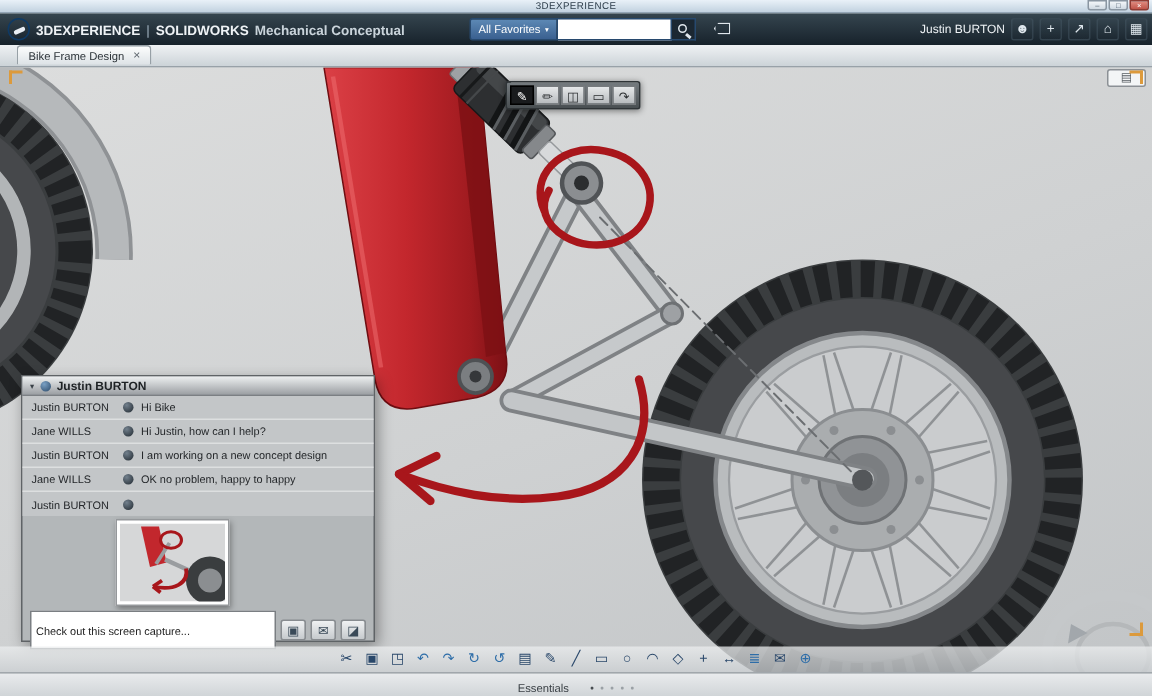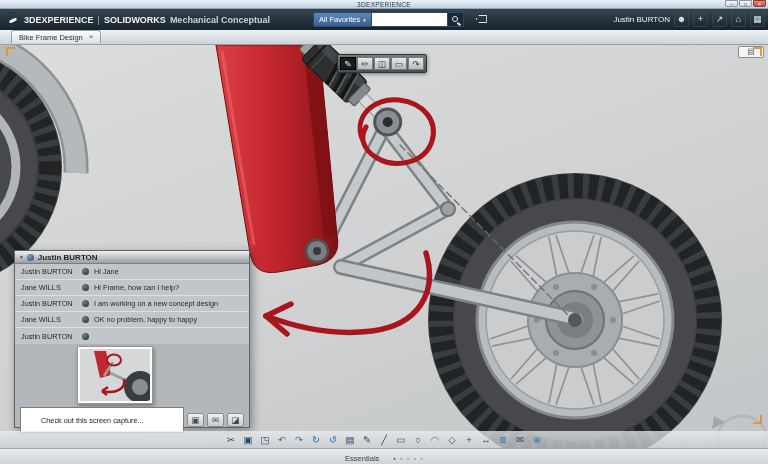--- a/index.html
+++ b/index.html
@@ -51,21 +51,21 @@
   .chat-title{height:13px;flex:0 0 13px;background:linear-gradient(#edeff0,#9b9fa3);display:flex;align-items:center;gap:4px;padding:0 5px;font-size:8px;font-weight:bold;color:#1e2225;border-bottom:1px solid #7b7f83}
   .chat-caret{font-size:5.5px;color:#394047;font-weight:normal}
   .chat-ico{width:7px;height:7px;border-radius:50%;background:radial-gradient(circle at 35% 30%,#7aa0c4,#2b4968)}
   .chat-row{height:16px;flex:0 0 16px;display:flex;align-items:center;background:#c3c6c8;border-bottom:1px solid #dddfe0;font-size:7.3px;color:#24272a}
   .c-name{width:62px;padding-left:6px;white-space:nowrap}
   .c-av{width:7px;height:7px;border-radius:50%;background:radial-gradient(circle at 35% 30%,#72808d,#20282f);margin:0 5px;flex:0 0 7px}
   .c-text{flex:1;white-space:nowrap;overflow:hidden}
   .chat-thumb{margin:2px 0 0 62px;width:76px;height:58px;background:#fff;padding:2px;border:1px solid #95989b;box-shadow:1px 2px 4px rgba(0,0,0,.35)}
   .chat-thumb svg{display:block;width:100%;height:100%}
   .chat-input-bar{margin-top:auto;display:flex;align-items:center;gap:3px;padding:3px 5px 6px}
-  .chat-input{flex:1;height:26px;font-size:7.3px;border:1px solid #7a7e82;padding:0 20px;background:#fff;color:#222}
+  .chat-input{flex:1;height:26px;font-size:7.3px;border:1px solid #7a7e82;padding:0 3px;background:#fff;color:#222}
   .chat-btn{width:17px;height:14px;font-size:8.5px;line-height:12px;background:linear-gradient(#eff1f2,#c6cacd);border:1px solid #888c90;border-radius:2px;padding:0;color:#3a4a58}
   
   .bottom-bar{position:absolute;left:0;right:0;bottom:0;height:17px;display:flex;justify-content:center;align-items:center;background:linear-gradient(rgba(236,238,239,.75),rgba(204,208,211,.75))}
   .bt-row{display:flex;gap:2px;align-items:center}
   .bt-btn{min-width:15px;height:15px;padding:0 1px;background:transparent;border:none;font-size:9.5px;line-height:14px;color:#29476a}
   .bt-btn:nth-child(4),.bt-btn:nth-child(5),.bt-btn:nth-child(6),.bt-btn:nth-child(7){color:#2d6da8}
   .bt-btn:nth-child(17),.bt-btn:nth-child(19){color:#2d6da8}
   .statusbar{height:20px;background:linear-gradient(#e9ebed,#cacfd2);border-top:1px solid #a1a7ac;display:flex;align-items:center;justify-content:center;gap:14px}
   .status-label{font-size:7.5px;color:#3a4045}
   .dots{display:flex;gap:4px;font-size:4.5px;color:#9aa0a5}
@@ -263,26 +263,26 @@
 
   <div class="chat">
     <div class="chat-title">
       <span class="chat-caret">▾</span>
       <span class="chat-ico"></span>
       <span>Justin BURTON</span>
     </div>
     <div class="chat-row">
       <span class="c-name">Justin BURTON</span>
       <span class="c-av"></span>
-      <span class="c-text">Hi Jane</span>
+      <span class="c-text">Hi Bike</span>
     </div>
     <div class="chat-row">
       <span class="c-name">Jane WILLS</span>
       <span class="c-av"></span>
-      <span class="c-text">Hi Frame, how can I help?</span>
+      <span class="c-text">Hi Justin, how can I help?</span>
     </div>
     <div class="chat-row">
       <span class="c-name">Justin BURTON</span>
       <span class="c-av"></span>
       <span class="c-text">I am working on a new concept design</span>
     </div>
     <div class="chat-row">
       <span class="c-name">Jane WILLS</span>
       <span class="c-av"></span>
       <span class="c-text">OK no problem, happy to happy</span>

